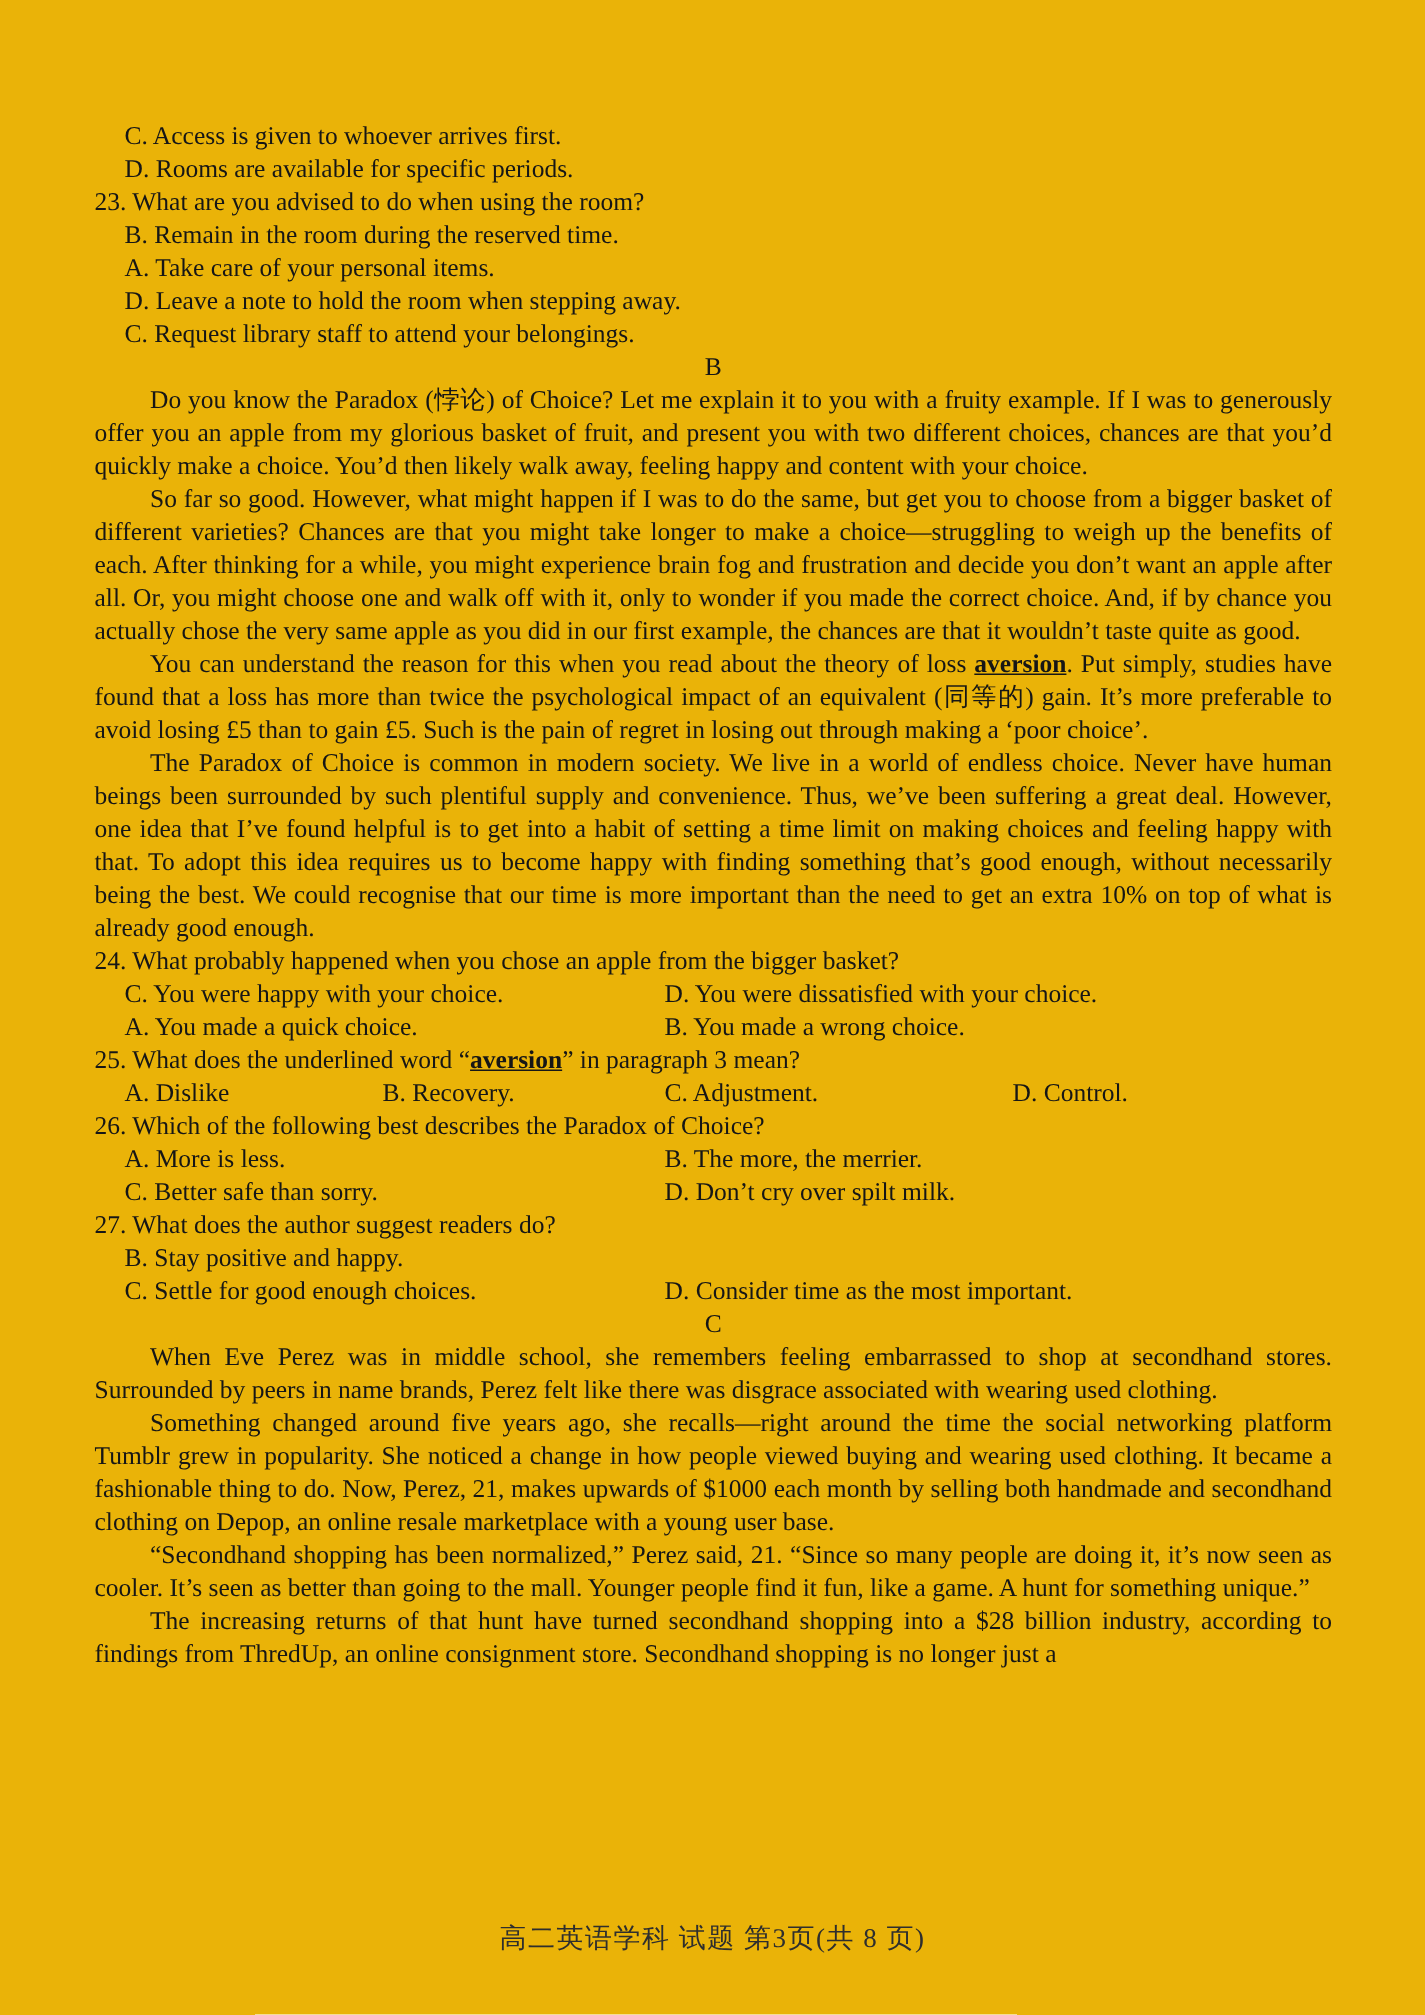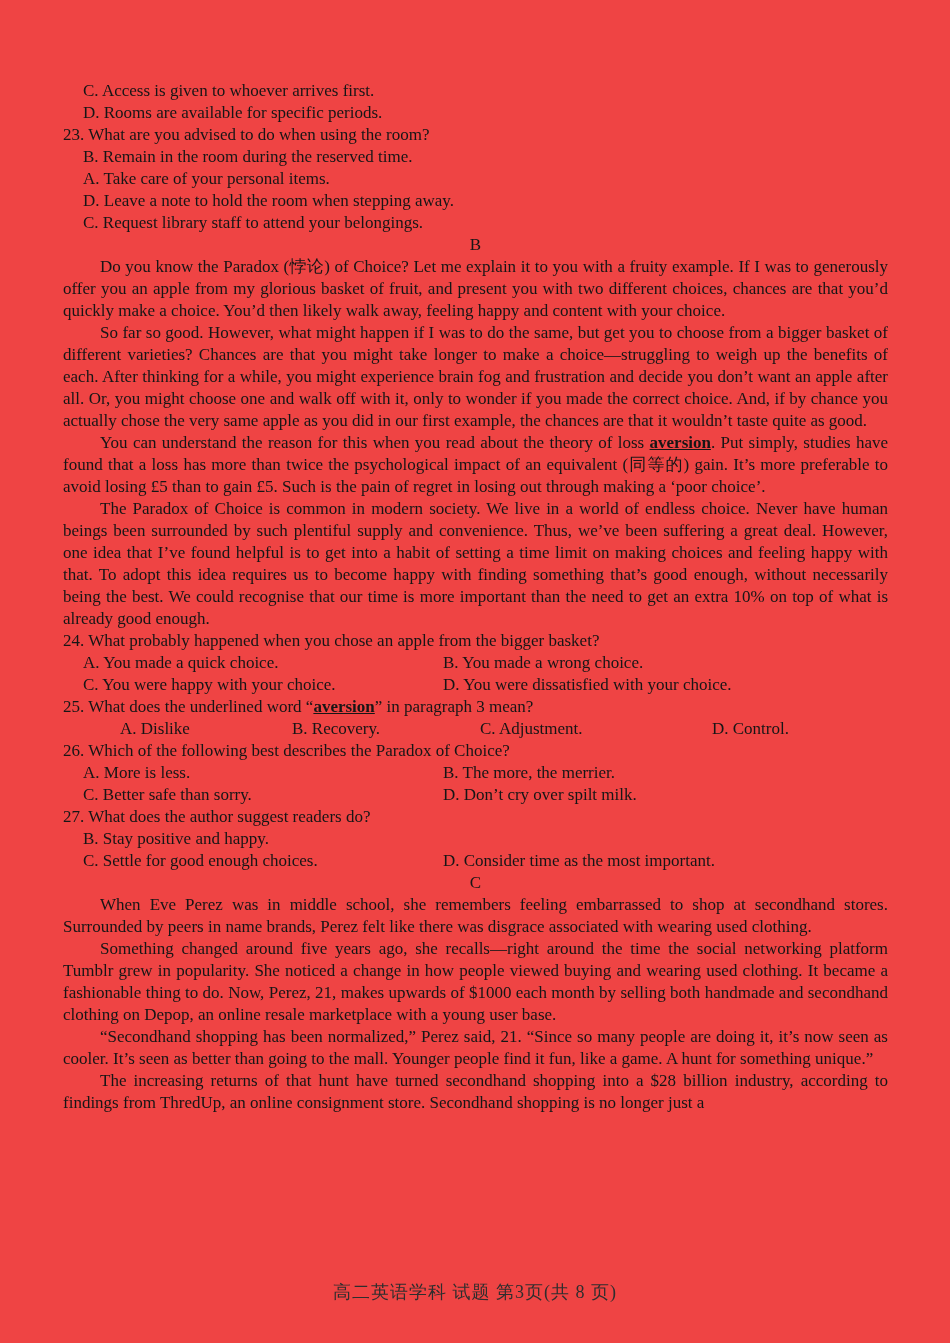--- a/index.html
+++ b/index.html
@@ -1,38 +1,38 @@
 <!DOCTYPE html>
 <html><head>
 <meta charset="utf-8">
 <style>
   html, body { margin: 0; padding: 0; background: #ffffff; }
   .page {
     position: relative;
     width: 950px;
     height: 1343px;
-    background: #ef4444;
+    background: #eab308;
     box-sizing: border-box;
     padding: 80px 62px 0 63px;
     font-family: "Liberation Serif", serif;
     font-size: 17px;
     line-height: 22px;
     color: #161616;
     overflow: hidden;
   }
   .opt-line { padding-left: 20px; }
   .stem-line { }
   .section-heading { text-align: center; }
   .para { text-align: justify; text-indent: 37px; }
   .uword { font-weight: bold; text-decoration: underline; }
   .opt-row { display: flex; padding-left: 20px; }
   .opt-col1 { flex: 0 0 360px; }
   .opt-col2 { flex: 1; }
   .q25-row { display: flex; padding-left: 20px; }
-  .q25-a { flex: 0 0 172px; margin-left: 37px; }
+  .q25-a { flex: 0 0 172px; }
   .q25-b { flex: 0 0 188px; }
   .q25-c { flex: 0 0 232px; }
   .q25-d { flex: 1; }
   .footer {
     position: absolute;
     left: 0; right: 0;
     bottom: 40px;
     text-align: center;
     font-size: 18px;
     color: #2e2e2e;
@@ -57,26 +57,26 @@
 
   <div class="para">Do you know the Paradox (悖论) of Choice? Let me explain it to you with a fruity example. If I was to generously offer you an apple from my glorious basket of fruit, and present you with two different choices, chances are that you’d quickly make a choice. You’d then likely walk away, feeling happy and content with your choice.</div>
   <div class="para">So far so good. However, what might happen if I was to do the same, but get you to choose from a bigger basket of different varieties? Chances are that you might take longer to make a choice—struggling to weigh up the benefits of each. After thinking for a while, you might experience brain fog and frustration and decide you don’t want an apple after all. Or, you might choose one and walk off with it, only to wonder if you made the correct choice. And, if by chance you actually chose the very same apple as you did in our first example, the chances are that it wouldn’t taste quite as good.</div>
   <div class="para">
     <span>You can understand the reason for this when you read about the theory of loss </span><span class="uword">aversion</span><span>. Put simply, studies have found that a loss has more than twice the psychological impact of an equivalent (同等的) gain. It’s more preferable to avoid losing £5 than to gain £5. Such is the pain of regret in losing out through making a ‘poor choice’.</span>
   </div>
   <div class="para">The Paradox of Choice is common in modern society. We live in a world of endless choice. Never have human beings been surrounded by such plentiful supply and convenience. Thus, we’ve been suffering a great deal. However, one idea that I’ve found helpful is to get into a habit of setting a time limit on making choices and feeling happy with that. To adopt this idea requires us to become happy with finding something that’s good enough, without necessarily being the best. We could recognise that our time is more important than the need to get an extra 10% on top of what is already good enough.</div>
 
   <div class="stem-line">24. What probably happened when you chose an apple from the bigger basket?</div>
   <div class="opt-row">
+    <span class="opt-col1">C. You were happy with your choice.</span>
+    <span class="opt-col2">D. You were dissatisfied with your choice.</span>
+  </div>
+  <div class="opt-row">
     <span class="opt-col1">A. You made a quick choice.</span>
     <span class="opt-col2">B. You made a wrong choice.</span>
-  </div>
-  <div class="opt-row">
-    <span class="opt-col1">C. You were happy with your choice.</span>
-    <span class="opt-col2">D. You were dissatisfied with your choice.</span>
   </div>
 
   <div class="stem-line">
     <span>25. What does the underlined word “</span><span class="uword">aversion</span><span>” in paragraph 3 mean?</span>
   </div>
   <div class="q25-row">
     <span class="q25-a">A. Dislike</span>
     <span class="q25-b">B. Recovery.</span>
     <span class="q25-c">C. Adjustment.</span>
     <span class="q25-d">D. Control.</span>

